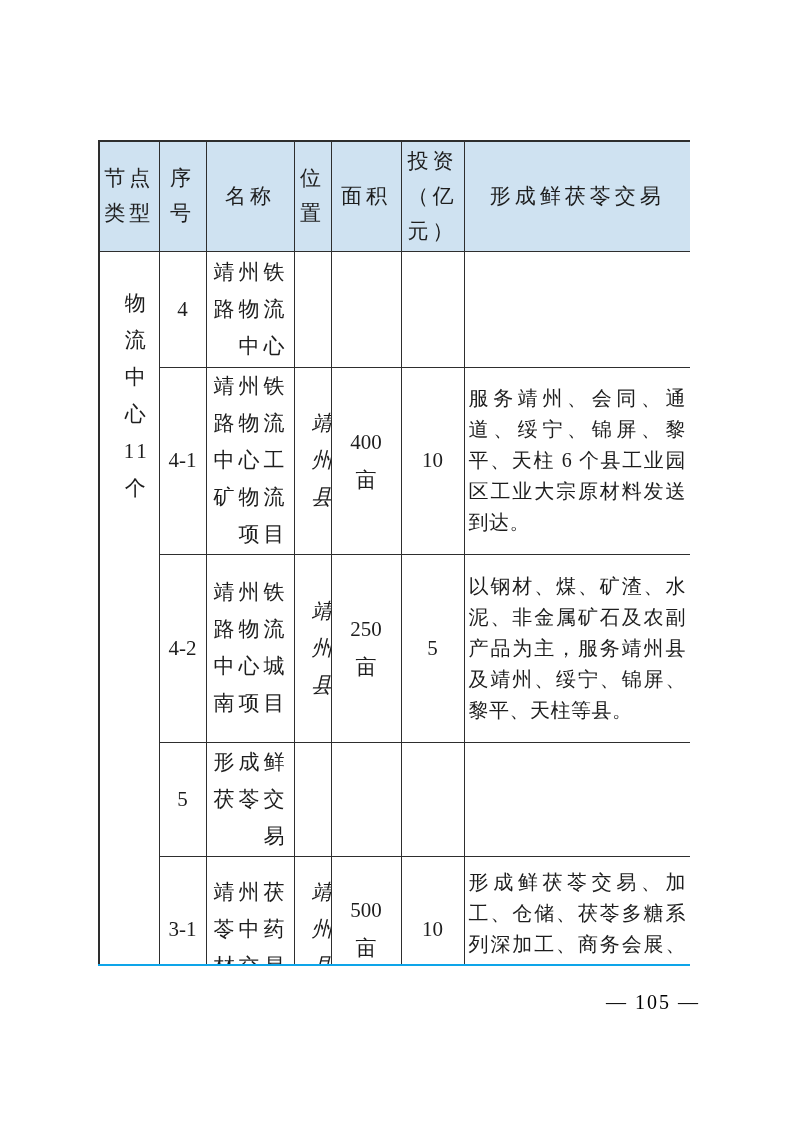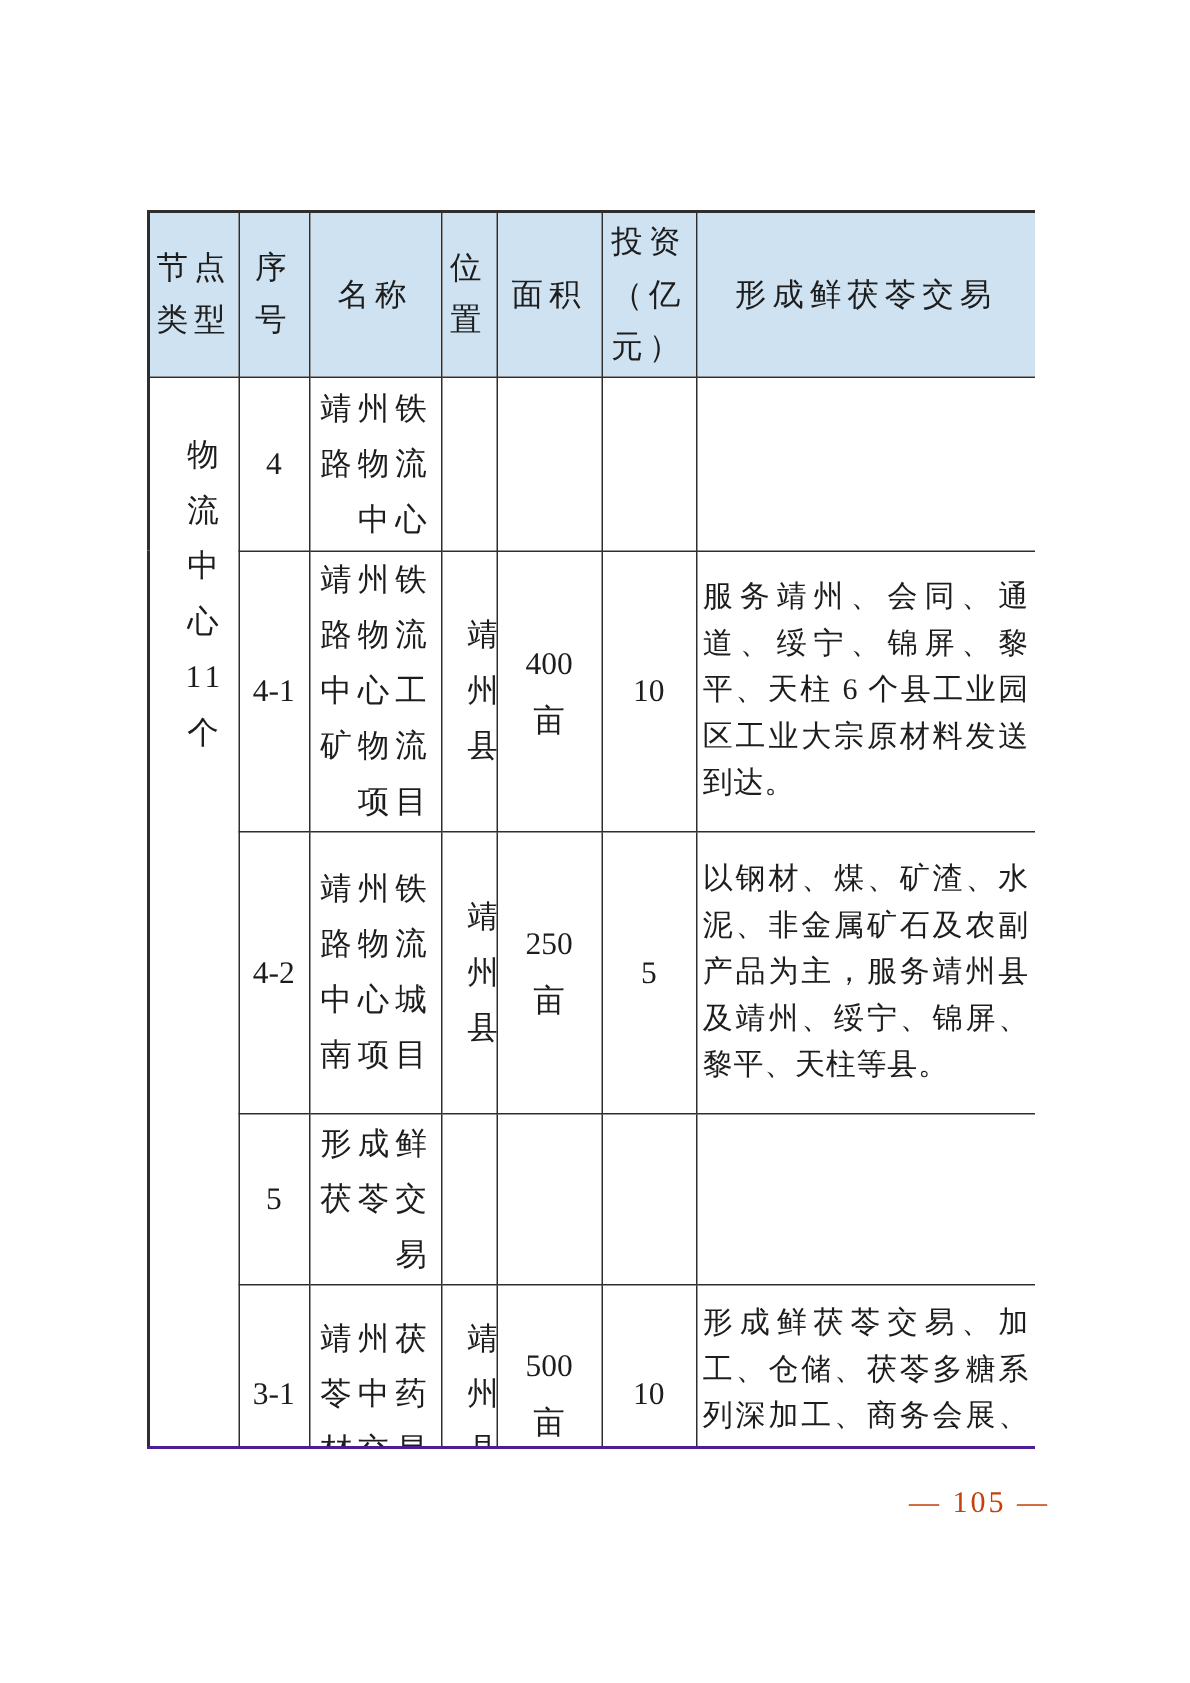--- a/index.html
+++ b/index.html
@@ -13,21 +13,21 @@
     color: #1d1d1d;
     overflow: hidden;
   }
   .table-wrap {
     position: absolute;
     left: 98px;
     top: 140px;
     width: 592px;
     height: 824px;
     overflow: hidden;
-    border-bottom: 2px solid #4c1d95;
+    border-bottom: 2px solid #0ea5e9;
   }
   table {
     border-collapse: collapse;
     table-layout: fixed;
     width: 592px;
     border: 2px solid #2e2e2e;
     border-bottom: 0;
   }
   td {
     border: 1px solid #2e2e2e;
@@ -59,38 +59,38 @@
     letter-spacing: 3px;
     padding-left: 17px;
   }
   td.node-cell span { display: block; text-align: center; }
 
   td.name-cell {
     text-align: right;
     padding: 0 5px;
     letter-spacing: 4px;
   }
-  td.loc-cell { padding: 17px; letter-spacing: 0; }
+  td.loc-cell { padding: 17px; letter-spacing: 0; font-style: italic; }
   td.area-cell { line-height: 38px; }
   td.area-cell span { display: block; }
   td.func-cell {
     text-align: justify;
     text-align-last: left;
     font-size: 20px;
     line-height: 31px;
     padding: 0 4px;
     letter-spacing: 0.5px;
   }
   .page-number {
     position: absolute;
     left: 606px;
     top: 991px;
     font-size: 20px;
     letter-spacing: 2px;
-    color: #c2410c;
+    color: #000000;
     white-space: nowrap;
   }
 </style>
 </head>
 <body>
 
 <div class="table-wrap">
   <table>
     <colgroup>
       <col style="width:60px">

